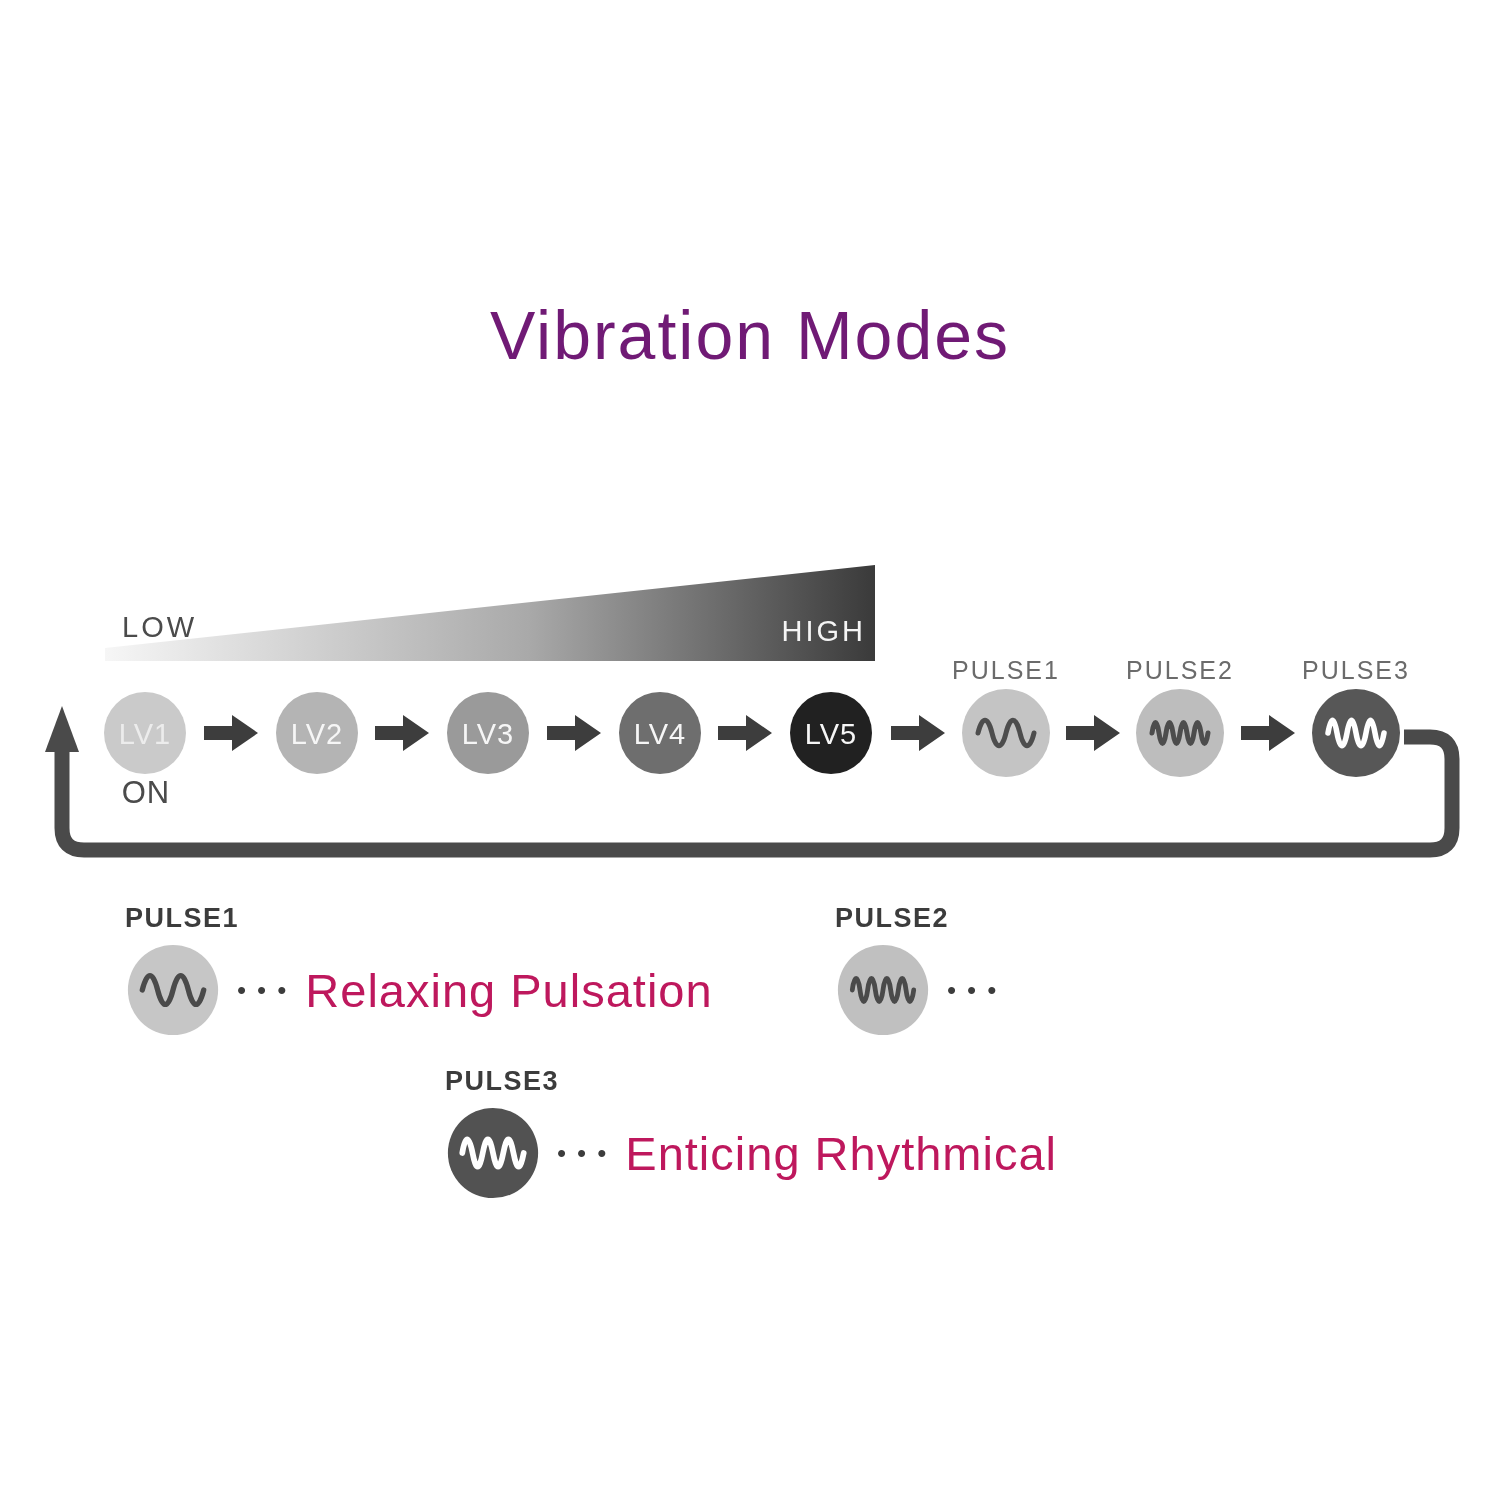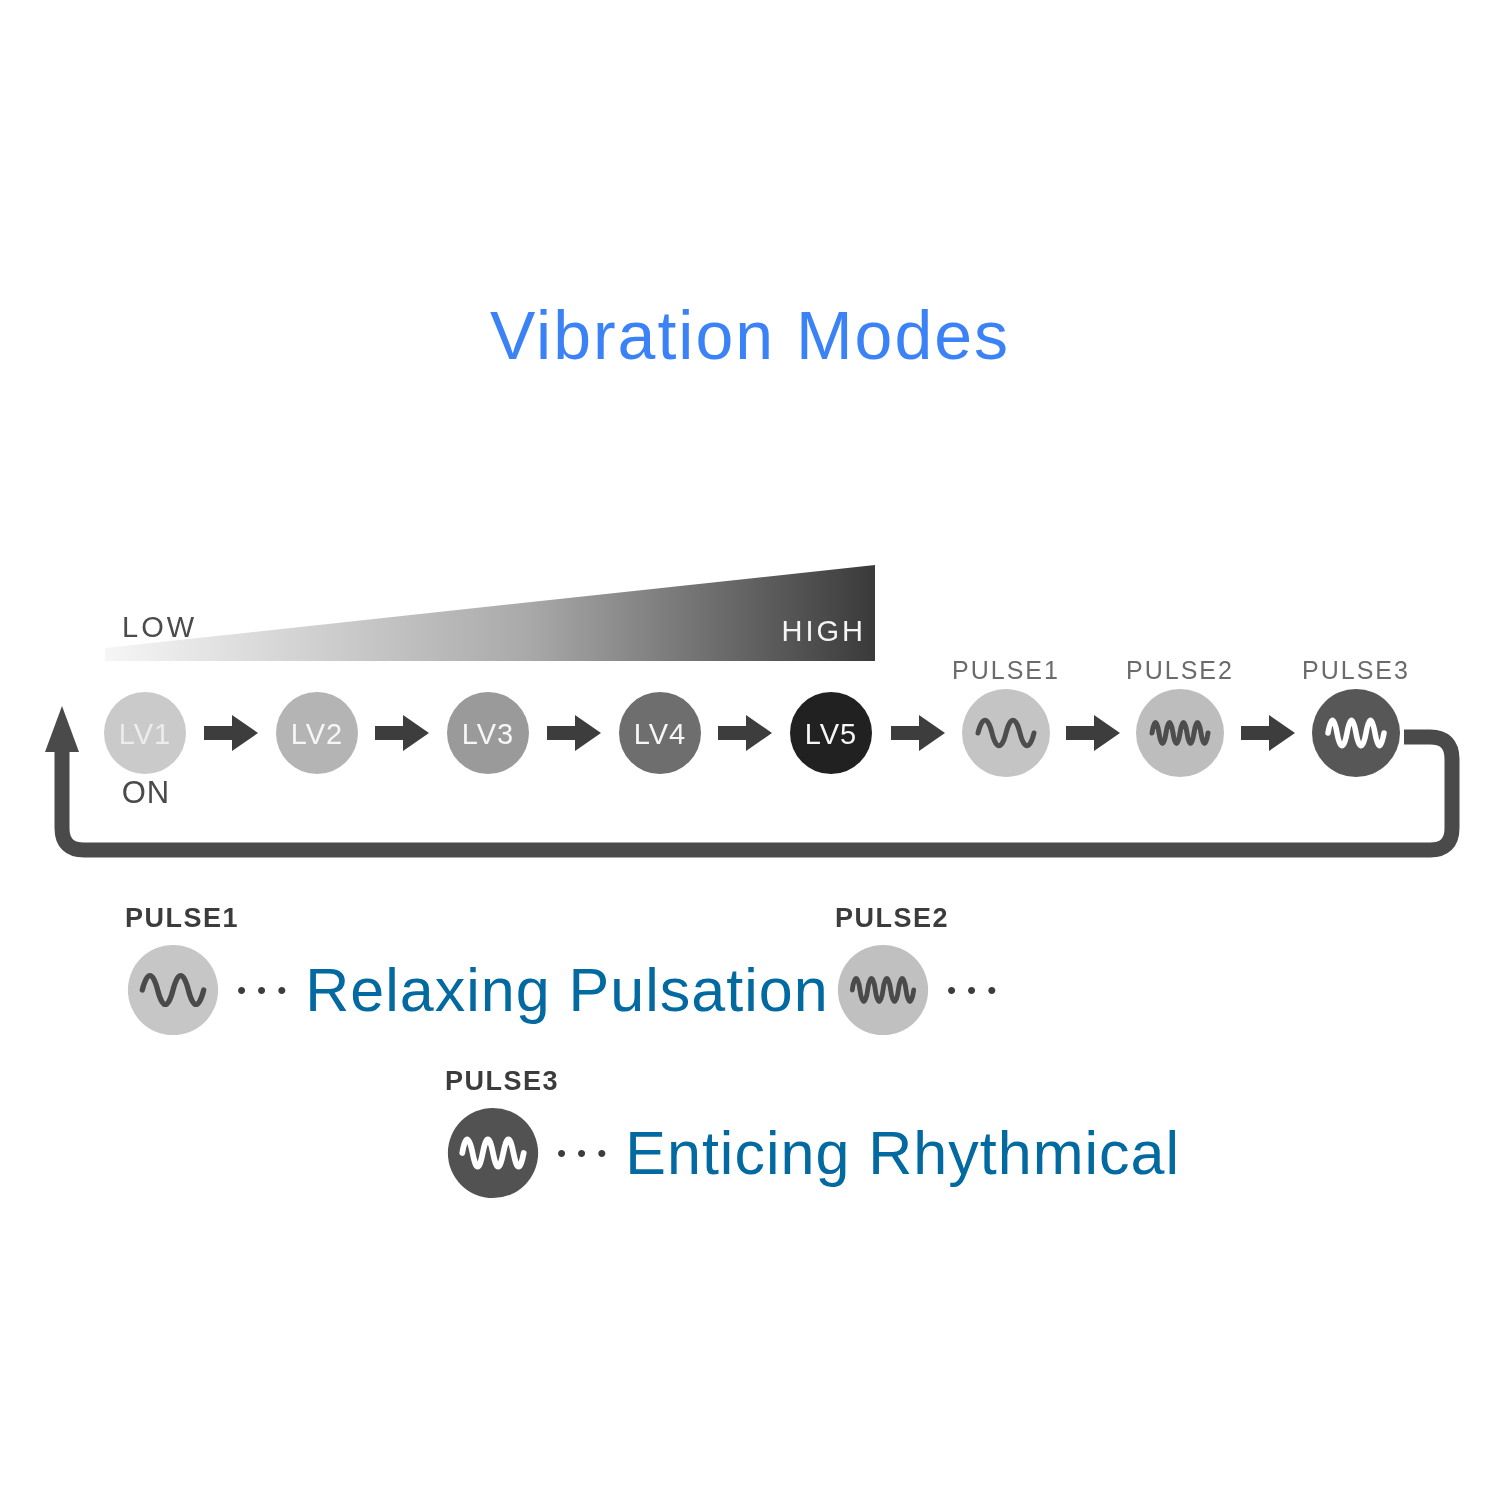--- a/index.html
+++ b/index.html
@@ -1,35 +1,35 @@
 <!DOCTYPE html>
 <html><head>
 <meta charset="utf-8">
 <style>
   html,body{margin:0;padding:0;background:#ffffff;}
   .canvas{position:relative;width:1500px;height:1500px;background:#ffffff;
           font-family:"Liberation Sans","DejaVu Sans",sans-serif;overflow:hidden;}
   .title{position:absolute;top:296px;left:0;width:100%;text-align:center;
-         font-size:68px;letter-spacing:2px;color:#3b82f6;font-weight:400;}
+         font-size:68px;letter-spacing:2px;color:#701a75;font-weight:400;}
   .diagram{position:absolute;left:0;top:0;width:1500px;height:1500px;}
   .scale-label{font-size:29px;letter-spacing:3px;}
   .scale-label.dark{fill:#4b4b4b;}
   .scale-label.light{fill:#f5f5f5;}
   .level-label{font-size:29px;letter-spacing:1px;}
   .pulse-label{font-size:25px;letter-spacing:2px;fill:#6b6b6b;}
   .on-label{font-size:31px;fill:#4b4b4b;letter-spacing:1px;}
   .legend-item{position:absolute;}
   .legend-item.item1{left:125px;top:903px;}
   .legend-item.item2{left:835px;top:903px;}
   .legend-item.item3{left:445px;top:1066px;}
   .legend-label{font-size:27px;font-weight:bold;color:#3c3c3c;letter-spacing:1.5px;}
   .legend-row{display:flex;align-items:center;margin-top:8px;}
   .legend-circle{width:96px;height:96px;flex:0 0 auto;}
   .legend-dots{font-size:26px;color:#3c3c3c;letter-spacing:11px;margin:0 8px 0 16px;white-space:nowrap;}
-  .legend-desc{font-size:61px;color:#0369a1;letter-spacing:1px;white-space:nowrap;}
+  .legend-desc{font-size:47px;color:#be185d;letter-spacing:1px;white-space:nowrap;}
 </style>
 </head>
 <body>
 
 <div class="canvas">
 
   <div class="title">Vibration Modes</div>
 
   <svg class="diagram" viewBox="0 0 1500 1500" width="1500" height="1500">
     <defs>

